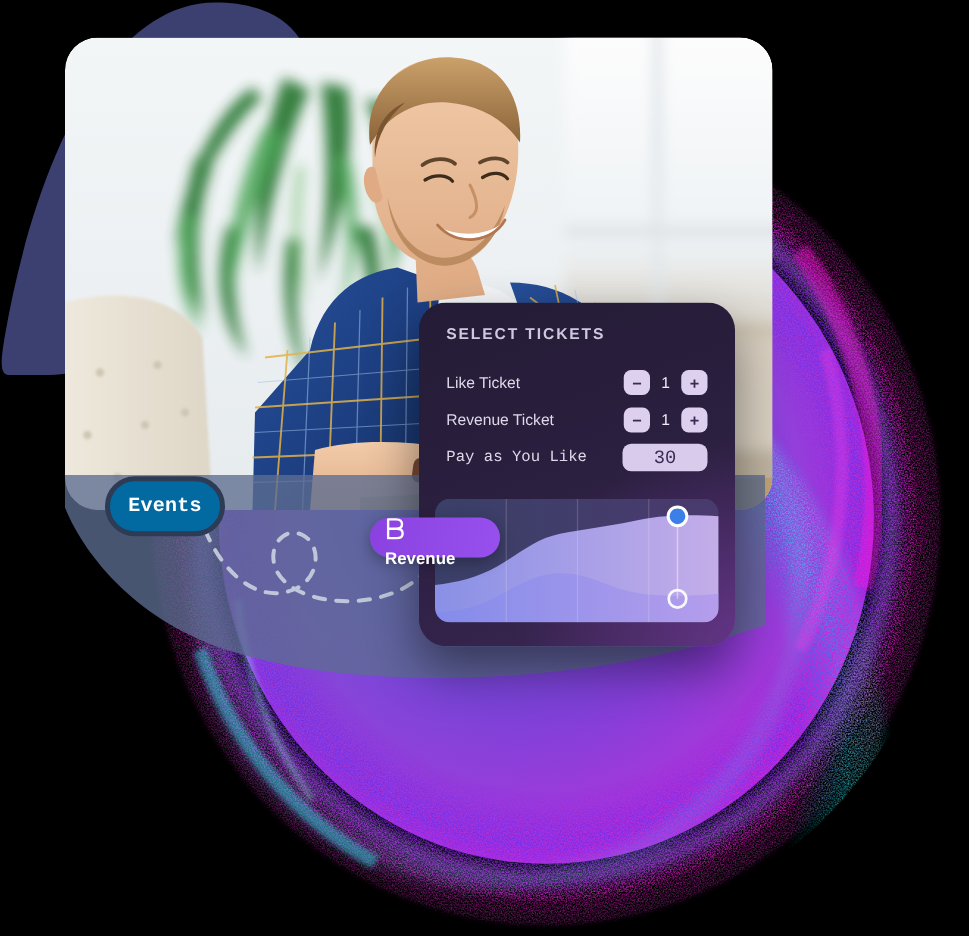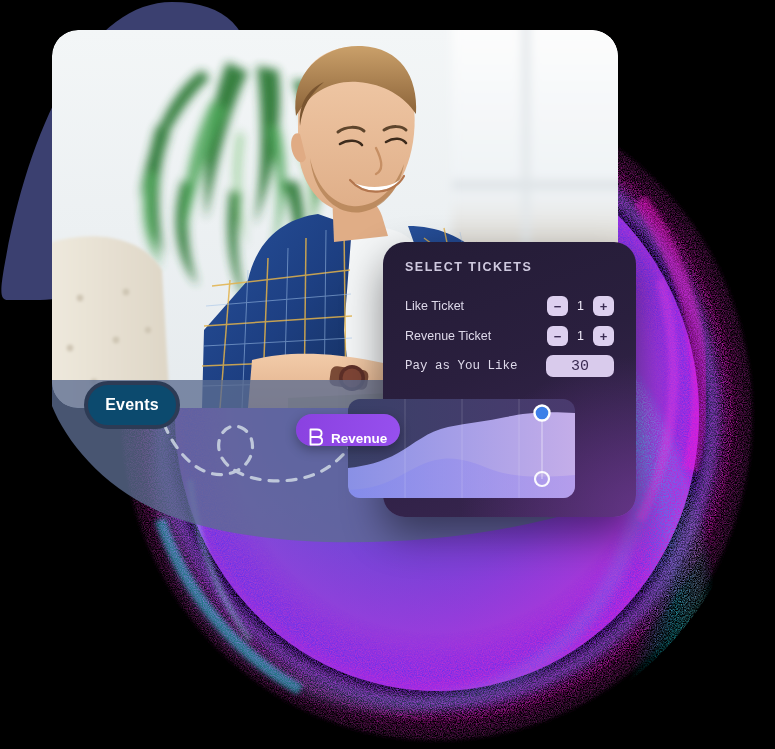--- a/index.html
+++ b/index.html
@@ -17,34 +17,34 @@
   
   .photo-card{position:absolute;left:52px;top:30px;width:566px;height:378px;
               border-radius:26px;overflow:hidden;}
   .photo-inner{position:absolute;inset:0;}
 
   
   .slate-blob{position:absolute;left:52px;top:380px;width:560px;height:180px;}
 
   
   .events-badge{position:absolute;left:84px;top:381px;width:96px;height:48px;
-      border-radius:24px;background:#0c4a6e;border:4px solid #2d3b55;
-      display:flex;align-items:center;justify-content:center;box-sizing:border-box;}
+      border-radius:24px;background:#0369a1;border:4px solid #2d3b55;
+      display:flex;align-items:center;justify-content:center;box-sizing:border-box;font-family:Liberation Mono, monospace;}
   .events-badge span{color:#fff;font-size:16px;font-weight:bold;letter-spacing:.2px;}
 
   
   .dash-svg{position:absolute;left:160px;top:400px;}
 
   
   .panel{position:absolute;left:335px;top:242px;width:253px;height:275px;
          border-radius:22px;overflow:hidden;
          background:
            radial-gradient(120% 95% at 105% 100%, rgba(132,64,176,.58) 0%, rgba(132,64,176,0) 62%),
            linear-gradient(160deg,#241c36 0%,#2a1f3e 45%,#33234a 75%,#3b2652 100%);
-         box-shadow:0 18px 40px rgba(0,0,0,.45);margin-left:48px;}
+         box-shadow:0 18px 40px rgba(0,0,0,.45);}
   .panel-title{position:absolute;left:22px;top:18px;color:#cfc9df;font-size:12.5px;
                font-weight:bold;letter-spacing:1.5px;}
   .row{position:absolute;left:22px;width:209px;height:24px;display:flex;
        align-items:center;justify-content:space-between;}
   .row-label{color:#ded9ea;font-size:12.5px;white-space:nowrap;}
   .stepper{display:flex;align-items:center;gap:7px;}
   .step-btn{width:21px;height:20px;border-radius:6px;background:#ddd0ef;
             display:flex;align-items:center;justify-content:center;
             color:#3a2b52;font-size:13px;font-weight:bold;line-height:1;}
   .step-val{color:#efeaf7;font-size:12.5px;min-width:11px;text-align:center;}
@@ -52,22 +52,22 @@
              display:flex;align-items:center;justify-content:center;
              color:#3a2b52;font-size:15px;}
 
   
   .chart-box{position:absolute;left:348px;top:399px;width:227px;height:99px;
              border-radius:12px;overflow:hidden;}
 
   
   .rev-badge{position:absolute;left:296px;top:414px;width:104px;height:32px;
       border-radius:16px;background:linear-gradient(100deg,#8a41e0 0%,#9750ee 100%);
-      display:flex;align-items:flex-end;gap:7px;padding-left:12px;box-sizing:border-box;
-      box-shadow:0 4px 12px rgba(0,0,0,.3);}
+      display:flex;align-items:flex-start;gap:7px;padding-left:12px;box-sizing:border-box;
+      box-shadow:0 4px 12px rgba(0,0,0,.3);flex-direction:column;}
   .rev-badge .lbl{color:#fff;font-size:13.5px;font-weight:bold;}
 </style>
 </head>
 <body>
 
 <div id="stage">
 
   <div class="glow-wrap">
     <svg class="glow-svg" width="775" height="749" viewBox="0 0 775 749">
       <defs>

